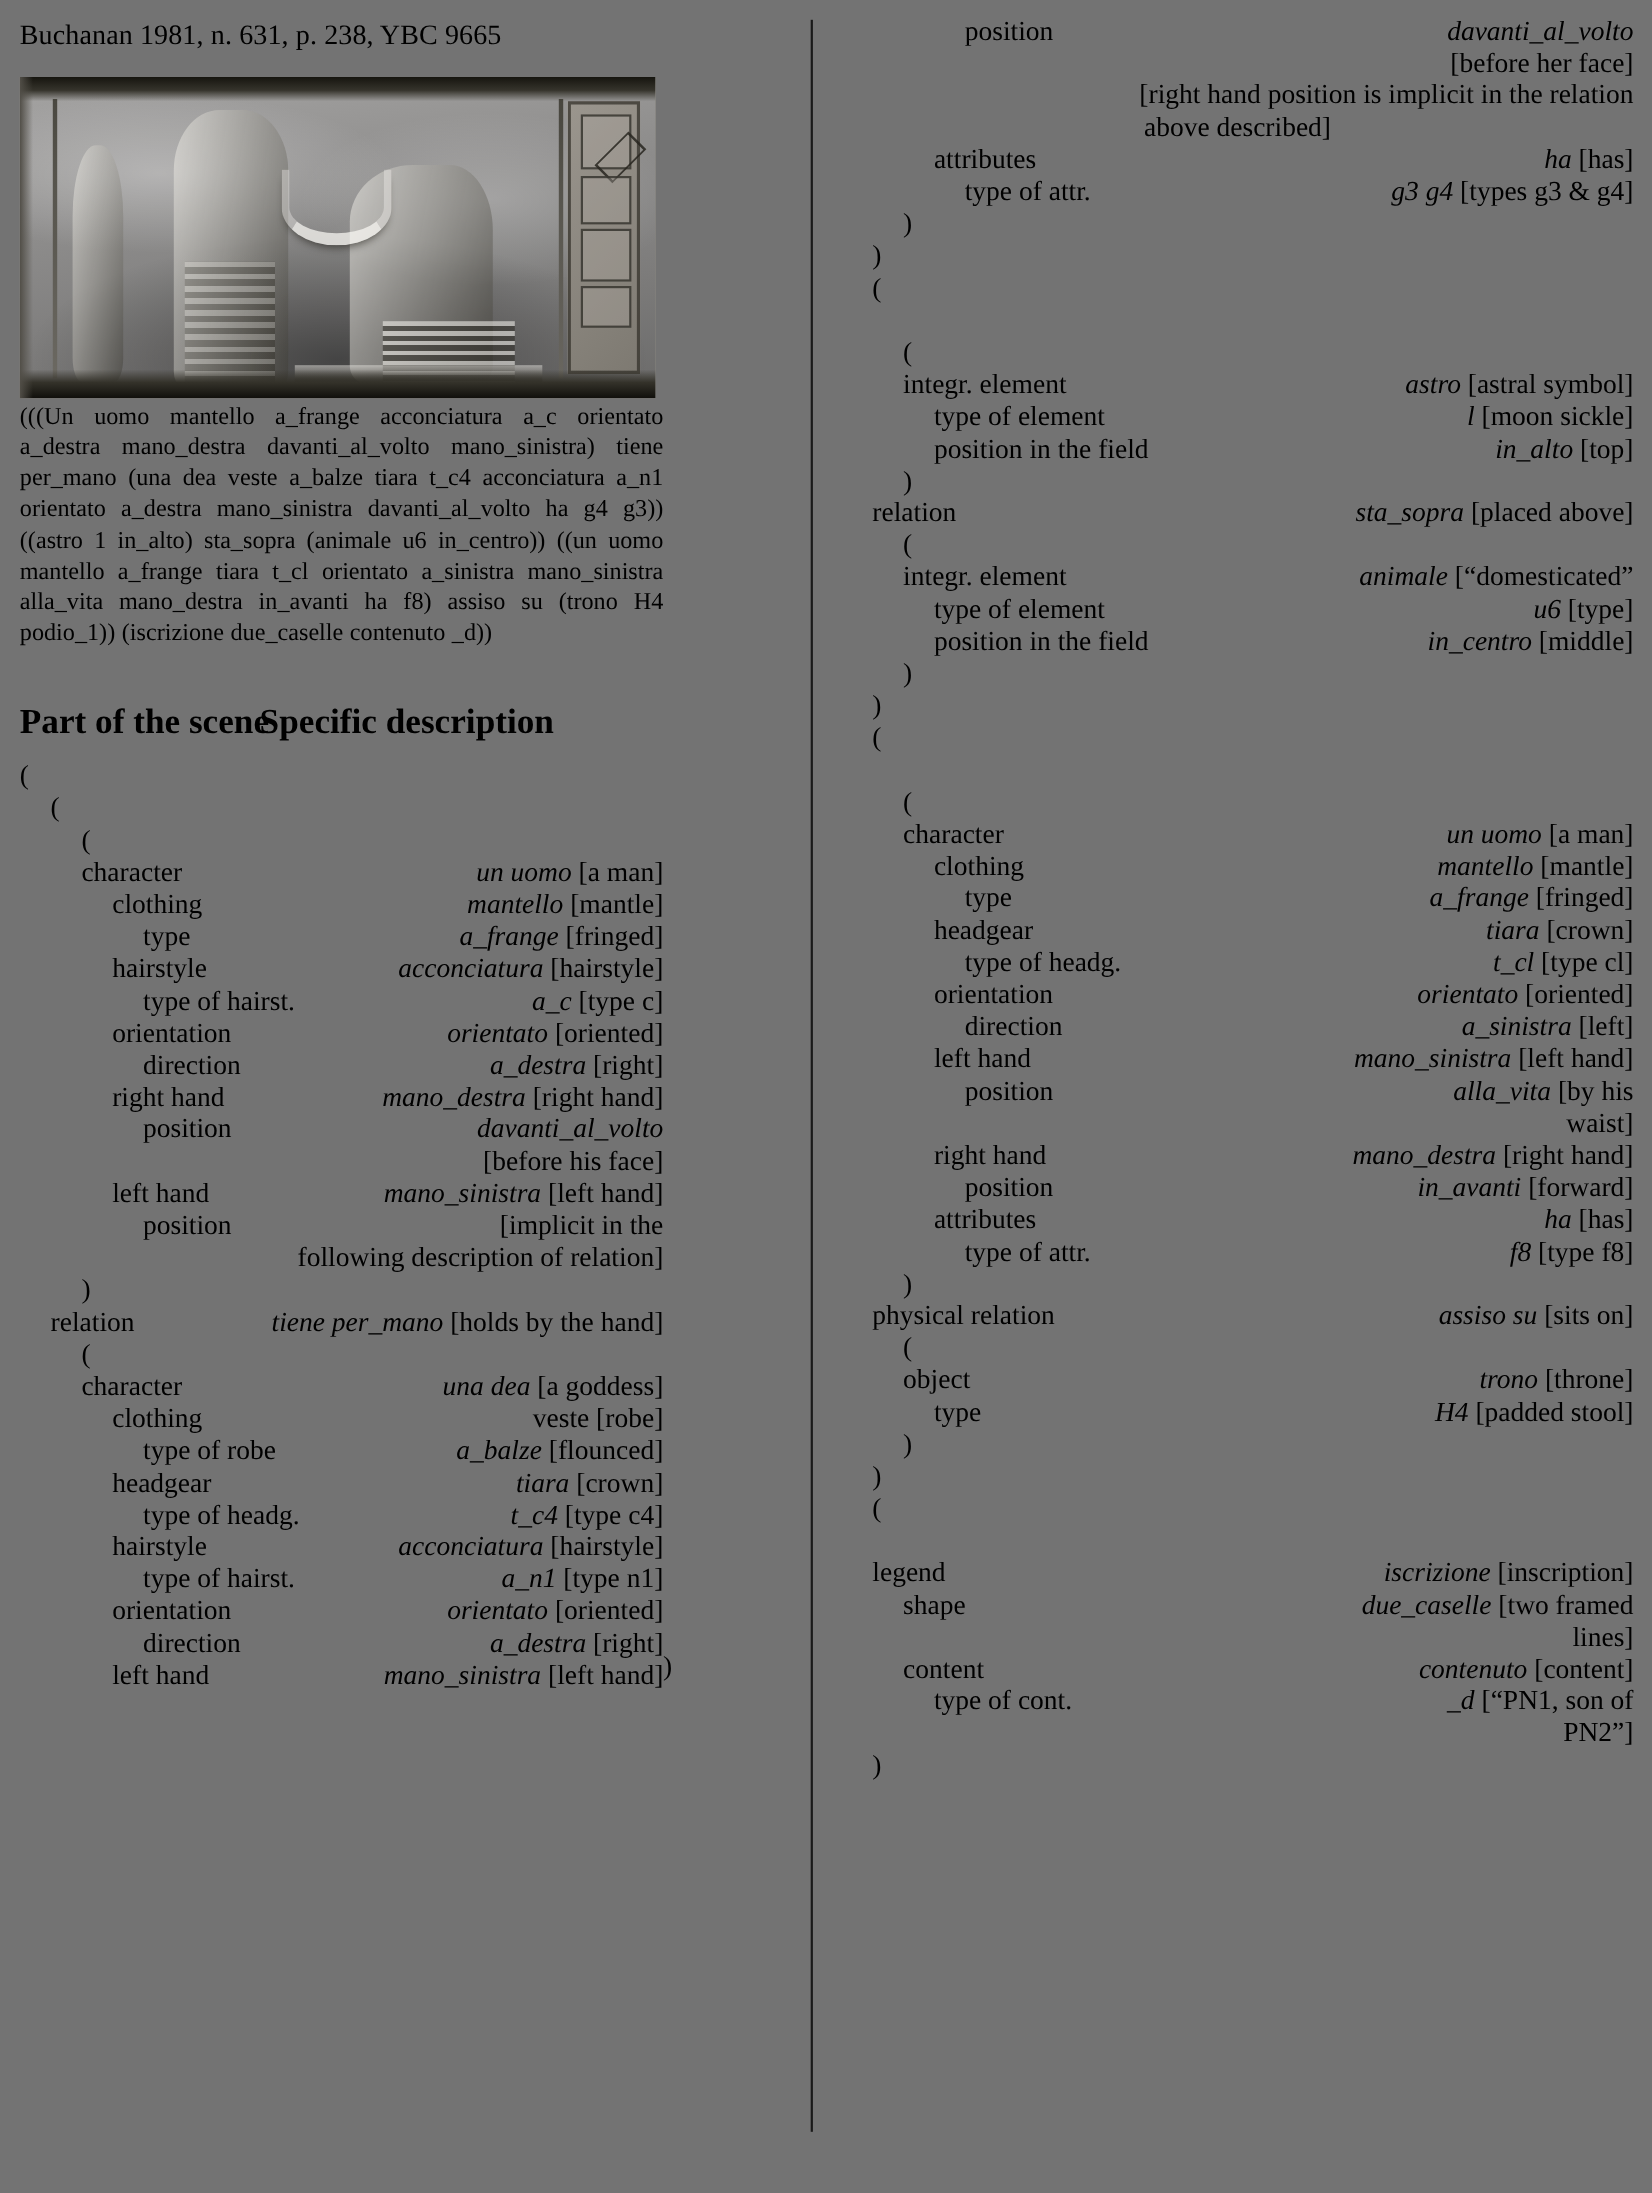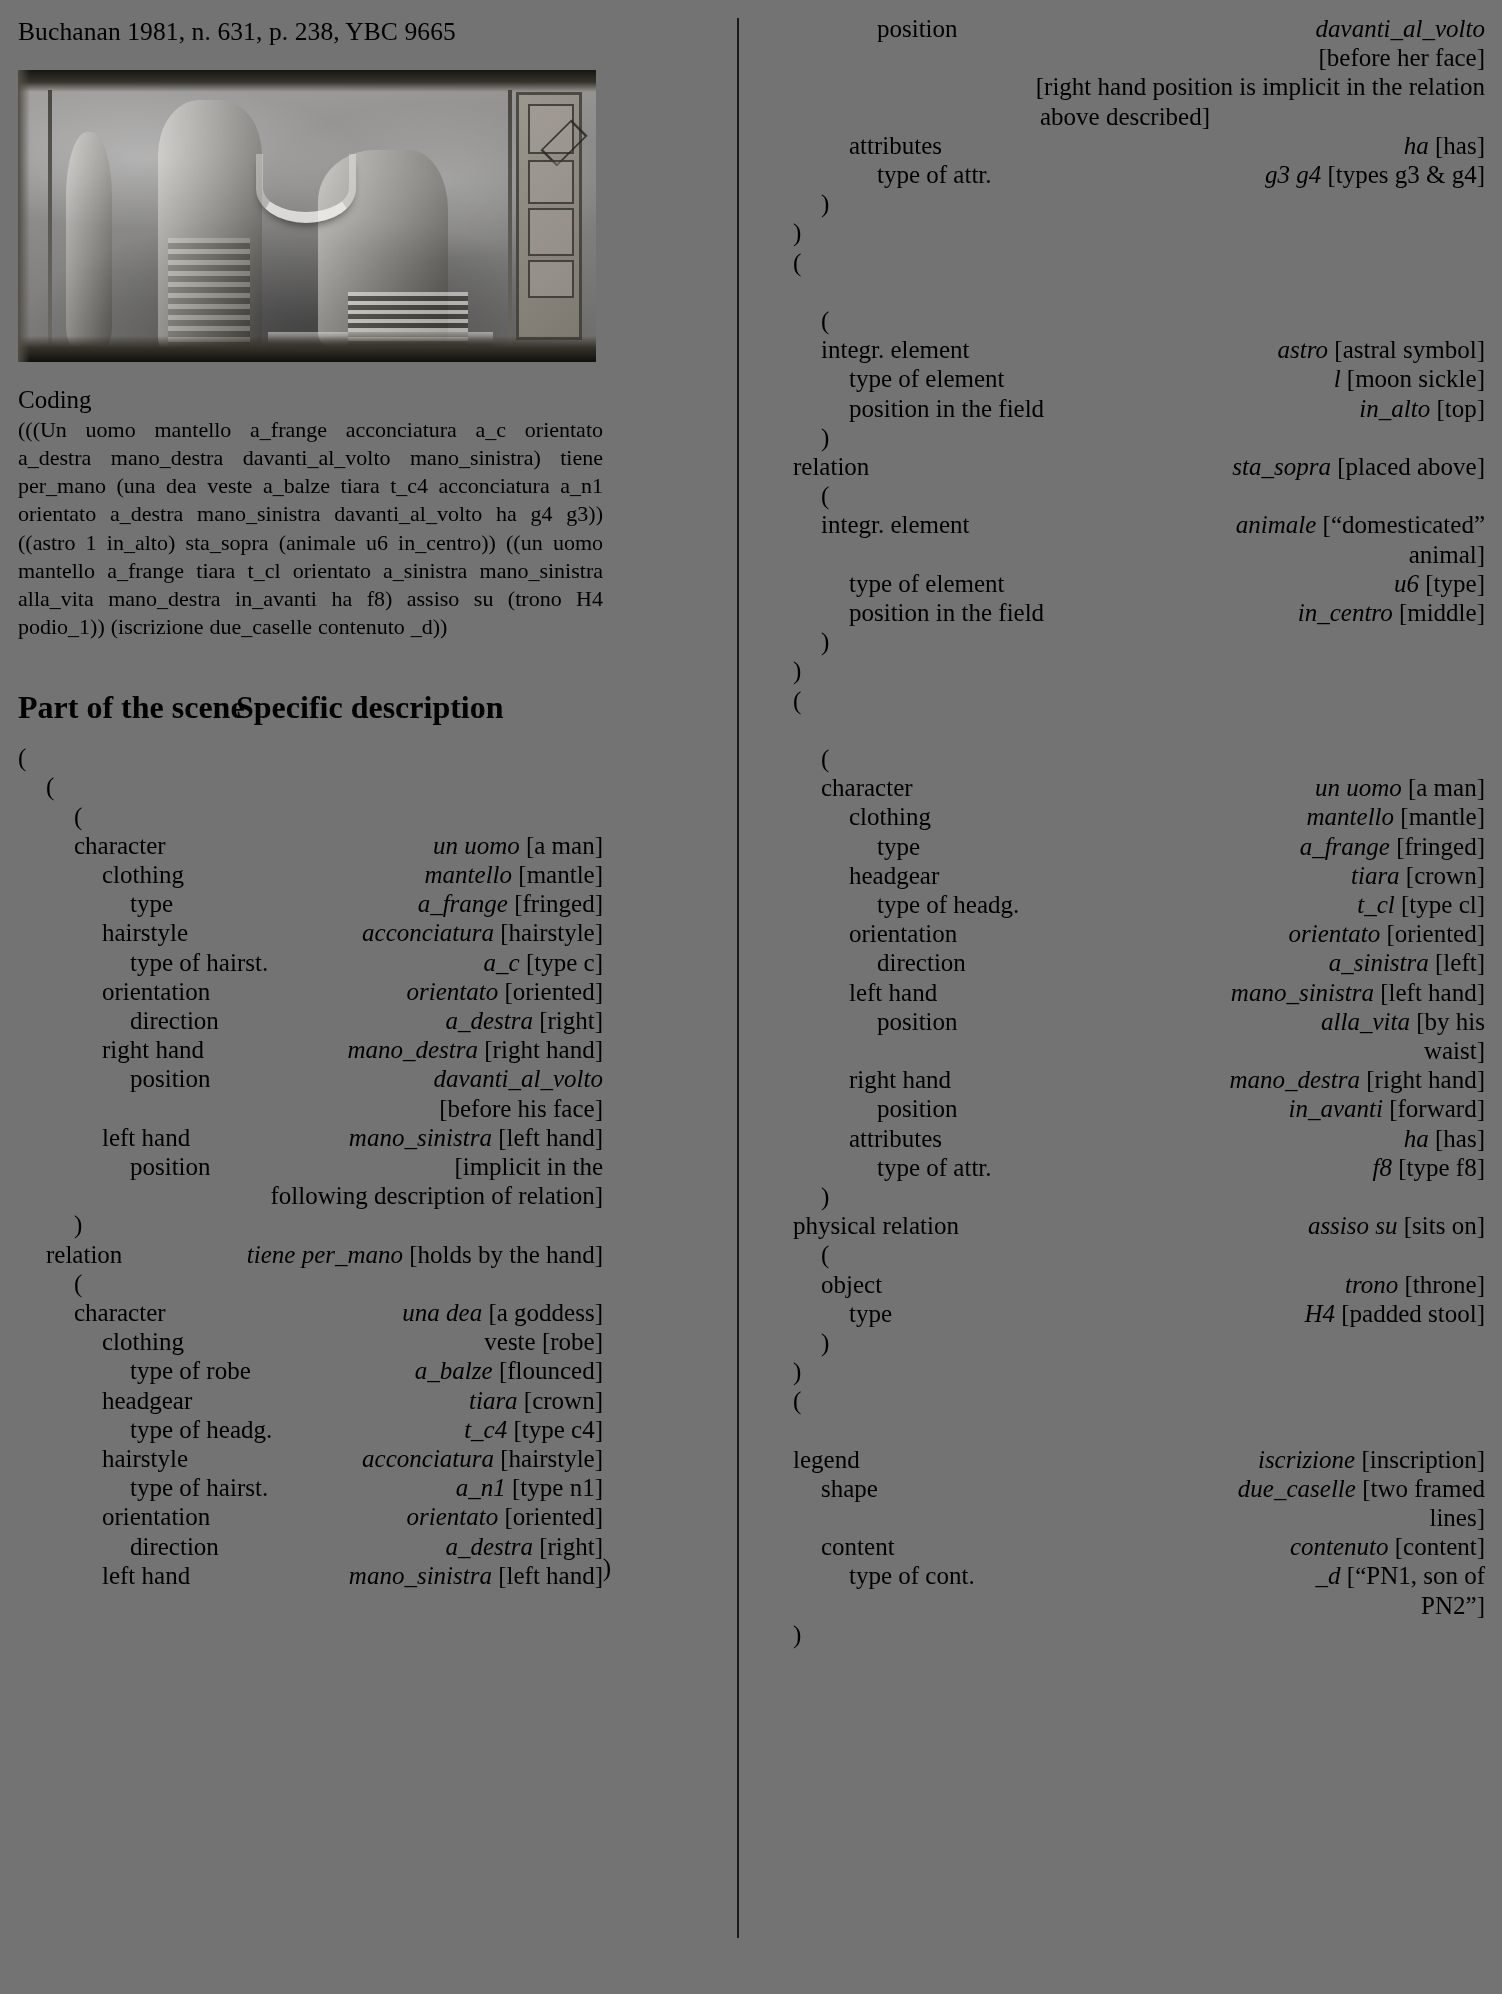--- a/index.html
+++ b/index.html
@@ -256,21 +256,20 @@
           </div>
         <div class="glyph g2"></div>
         <div class="glyph g3"></div>
         <div class="glyph g4"></div>
       </div>
       <div class="seal-top-shadow"></div>
       <div class="seal-bottom-shadow"></div>
       <div class="seal-left-edge"></div>
     </div>
 
-    <div class="section-label">Coding</div>
     <div class="coding-block">(((Un uomo mantello a_frange acconciatura a_c orientato a_destra mano_destra davanti_al_volto mano_sinistra) tiene per_mano (una dea veste a_balze tiara t_c4 acconciatura a_n1 orientato a_destra mano_sinistra davanti_al_volto ha g4 g3)) ((astro 1 in_alto) sta_sopra (animale u6 in_centro)) ((un uomo mantello a_frange tiara t_cl orientato a_sinistra mano_sinistra alla_vita mano_destra in_avanti ha f8) assiso su (trono H4 podio_1)) (iscrizione due_caselle contenuto _d))</div>
 
     <div class="table-head">
       <span class="h1">Part of the scene</span>
       <span class="h2">Specific description</span>
     </div>
 
     <div class="tree" id="left-tree">
         <div class="paren">
           <span class="i0">(</span>
@@ -430,21 +429,20 @@
           <span class="lbl i1">relation</span>
           <span class="val"><i>sta_sopra</i> <span>[placed above]</span></span>
         </div>
         <div class="paren">
           <span class="i2">(</span>
         </div>
         <div class="row">
           <span class="lbl i2">integr. element</span>
           <span class="val"><i>animale</i> <span>[“domesticated”</span></span>
         </div>
-        <div class="full-right">animal]</div>
         <div class="row">
           <span class="lbl i3">type of element</span>
           <span class="val"><i>u6</i> <span>[type]</span></span>
         </div>
         <div class="row">
           <span class="lbl i3">position in the field</span>
           <span class="val"><i>in_centro</i> <span>[middle]</span></span>
         </div>
         <div class="paren">
           <span class="i2">)</span>

